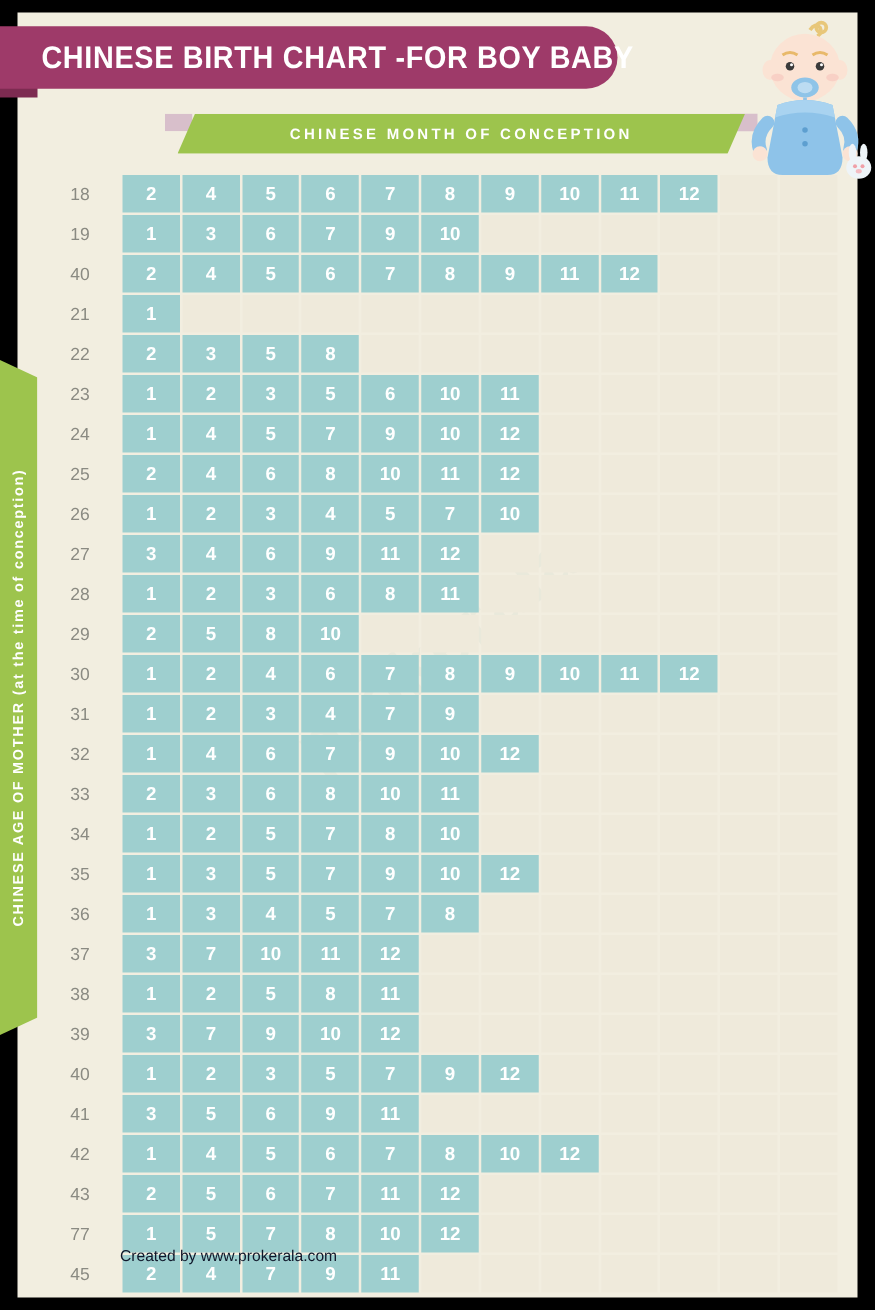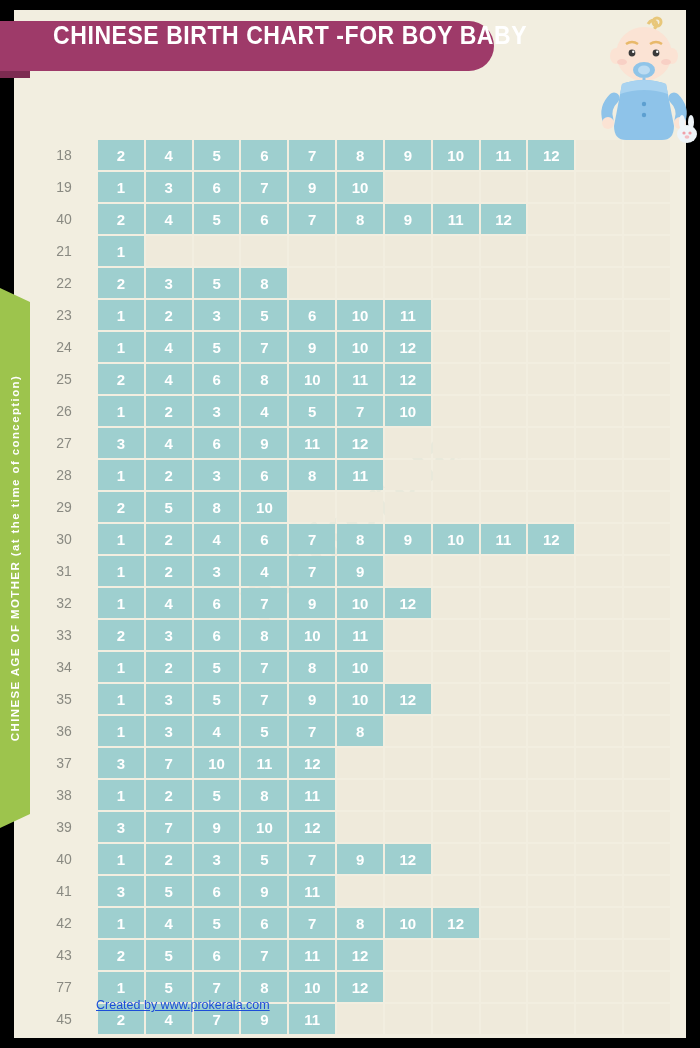--- a/index.html
+++ b/index.html
@@ -21,21 +21,21 @@
     background: #f2eee0;
   }
 
   
   .title-banner {
     position: absolute;
     left: -14px; top: 11px;
     width: 494px; height: 50px;
     background: #9e3a69;
     border-radius: 0 25px 25px 0;
-    display: flex; align-items: flex-start; padding-left: 20px;
+    display: flex; align-items: center;
   }
   .title-banner .title-text {
     color: #ffffff;
     font-size: 25px;
     font-weight: bold;
     letter-spacing: 0.6px;
     padding-left: 36px;
     white-space: nowrap;
     font-family: "Liberation Sans Narrow", "Liberation Sans", sans-serif;
     transform: scaleX(0.92);
@@ -180,37 +180,42 @@
     left: 82px; top: 988px;
     width: 520px;
   }
   .footer-line1 {
     color: #54524c;
     font-size: 12.5px;
     margin-bottom: 5px;
     font-family: "Liberation Sans", sans-serif;
   }
   .footer-line2 {
-    color: #1d4ed8;
+    color: #0f172a;
     font-size: 12.5px;
     font-family: "Liberation Sans", sans-serif;
-    text-decoration: underline;
   }
 </style>
 </head>
 <body>
 
 <div id="page">
   <div class="sheet">
 
     <div class="title-shadow"></div>
     <div class="title-banner">
       <div class="title-text">CHINESE BIRTH CHART -FOR BOY BABY</div>
     </div>
 
+    <div class="ribbon-wrap">
+      <div class="ribbon-fold-left"></div>
+      <div class="ribbon-fold-right"></div>
+      <div class="ribbon-main"></div>
+      <div class="ribbon-label">CHINESE   MONTH   OF   CONCEPTION</div>
+    </div>
 
     <svg class="baby" viewBox="0 0 110 130" xmlns="http://www.w3.org/2000/svg">
       <path d="M56 8 Q60 2 64 6 Q66 10 62 13" fill="none" stroke="#e8c77a" stroke-width="3"></path>
       <circle cx="65" cy="6" r="4" fill="none" stroke="#e8c77a" stroke-width="3"></circle>
       <ellipse cx="52" cy="38" rx="28" ry="27" fill="#fbe3d4"></ellipse>
       <ellipse cx="24" cy="40" rx="6" ry="8" fill="#fbe3d4"></ellipse>
       <ellipse cx="80" cy="40" rx="6" ry="8" fill="#fbe3d4"></ellipse>
       <path d="M34 28 Q40 24 46 28" stroke="#e8b96a" stroke-width="2.5" fill="none"></path>
       <path d="M58 28 Q64 24 70 28" stroke="#e8b96a" stroke-width="2.5" fill="none"></path>
       <circle cx="40" cy="37" r="3.4" fill="#3a3a3a"></circle>

